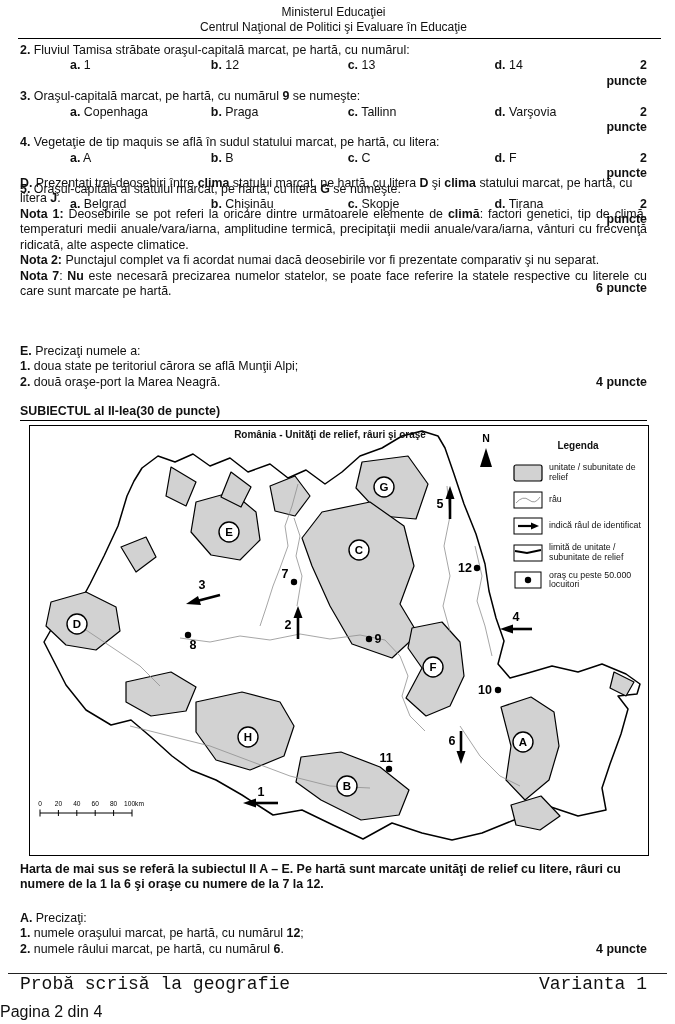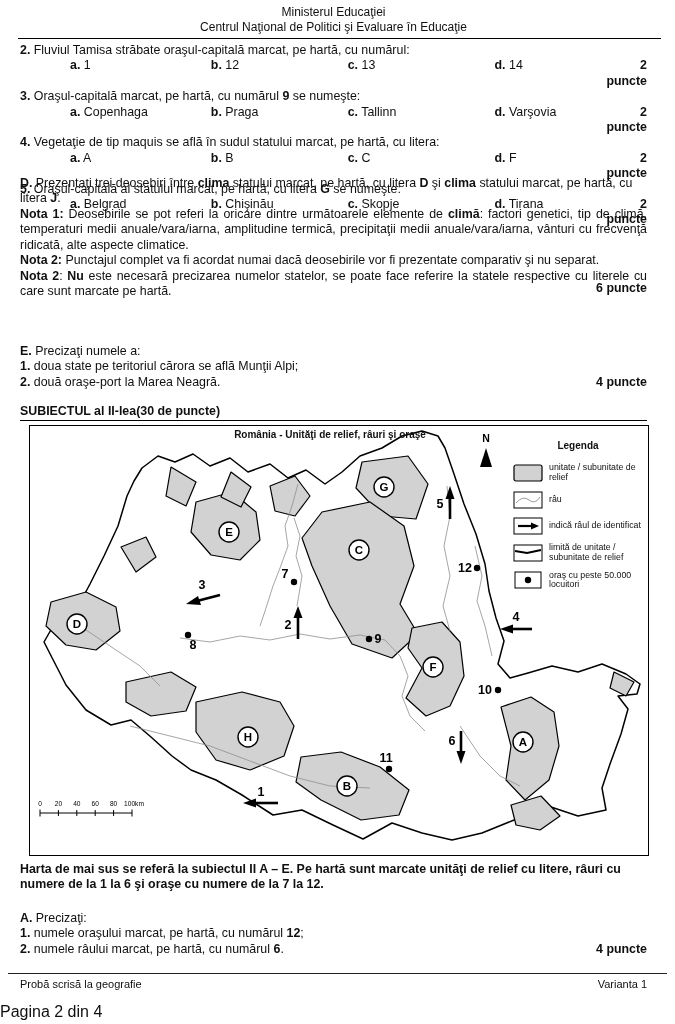--- a/index.html
+++ b/index.html
@@ -51,21 +51,21 @@
   .arrow polygon{fill:#000;}
   .north text{font:bold 10.5px "Liberation Sans","DejaVu Sans",sans-serif;text-anchor:middle;fill:#000;}
   .north polygon{fill:#000;}
   .scale line{stroke:#000;stroke-width:1;}
   .scale text{font:6.6px "Liberation Sans","DejaVu Sans",sans-serif;text-anchor:middle;fill:#000;}
   
   #caption{top:862px;font-weight:bold;}
   #secA{top:911px;}
   
   #footrule{position:absolute;left:8px;right:8px;top:973px;border-top:1.6px solid #222;}
-  #footer{position:absolute;left:20px;right:28px;top:977px;display:flex;justify-content:space-between;font-size:11px;}
+  #footer{position:absolute;left:20px;right:28px;top:977px;display:flex;justify-content:space-between;font-size:18px;font-family:Liberation Mono, monospace;}
   #pagenum{position:absolute;left:0;right:0;top:992px;text-align:left;font-size:16px;margin-top:12px;}
 </style>
 </head>
 <body>
 
 <div class="sec" id="header">
   <div>Ministerul Educaţiei</div>
   <div>Centrul Naţional de Politici şi Evaluare în Educaţie</div>
 </div>
 <div id="hrule"></div>
@@ -108,21 +108,21 @@
     <span class="pts">2 puncte</span>
   </div>
 </div>
 
 <div class="sec" id="secD"><span class="b">D.</span><span> Prezentaţi trei deosebiri între </span><span class="b">clima</span><span> statului marcat, pe hartă, cu litera </span><span class="b">D</span><span> şi </span><span class="b">clima</span><span> statului marcat, pe hartă, cu litera </span><span class="b">J</span><span>.</span></div>
 
 <div class="sec" id="notes">
   <p class="note"><span class="b">Nota 1:</span><span> Deosebirile se pot referi la oricare dintre următoarele elemente de </span><span class="b">climă</span><span>: factori genetici, tip de climă, temperaturi medii anuale/vara/iarna, amplitudine termică, precipitaţii medii anuale/vara/iarna, vânturi cu frecvenţă ridicată, alte aspecte climatice.</span></p>
   <p class="note"><span class="b">Nota 2:</span><span> Punctajul complet va fi acordat numai dacă deosebirile vor fi prezentate comparativ şi nu separat.</span></p>
   <div id="nota3wrap">
-    <p class="note"><span class="b">Nota 2</span><span>: </span><span class="b">Nu</span><span> este necesară precizarea numelor statelor, se poate face referire la statele respective cu literele cu care sunt marcate pe hartă.</span></p>
+    <p class="note"><span class="b">Nota 7</span><span>: </span><span class="b">Nu</span><span> este necesară precizarea numelor statelor, se poate face referire la statele respective cu literele cu care sunt marcate pe hartă.</span></p>
     <span id="nota3pts">6 puncte</span>
   </div>
 </div>
 
 <div class="sec" id="secE">
   <div><span class="b">E.</span><span> Precizaţi numele a:</span></div>
   <div><span class="b">1.</span><span> doua state pe teritoriul cărora se află Munţii Alpi;</span></div>
   <div class="ptline">
     <span><span class="b">2.</span><span> două oraşe-port la Marea Neagră.</span></span>
     <span class="pts">4 puncte</span>

